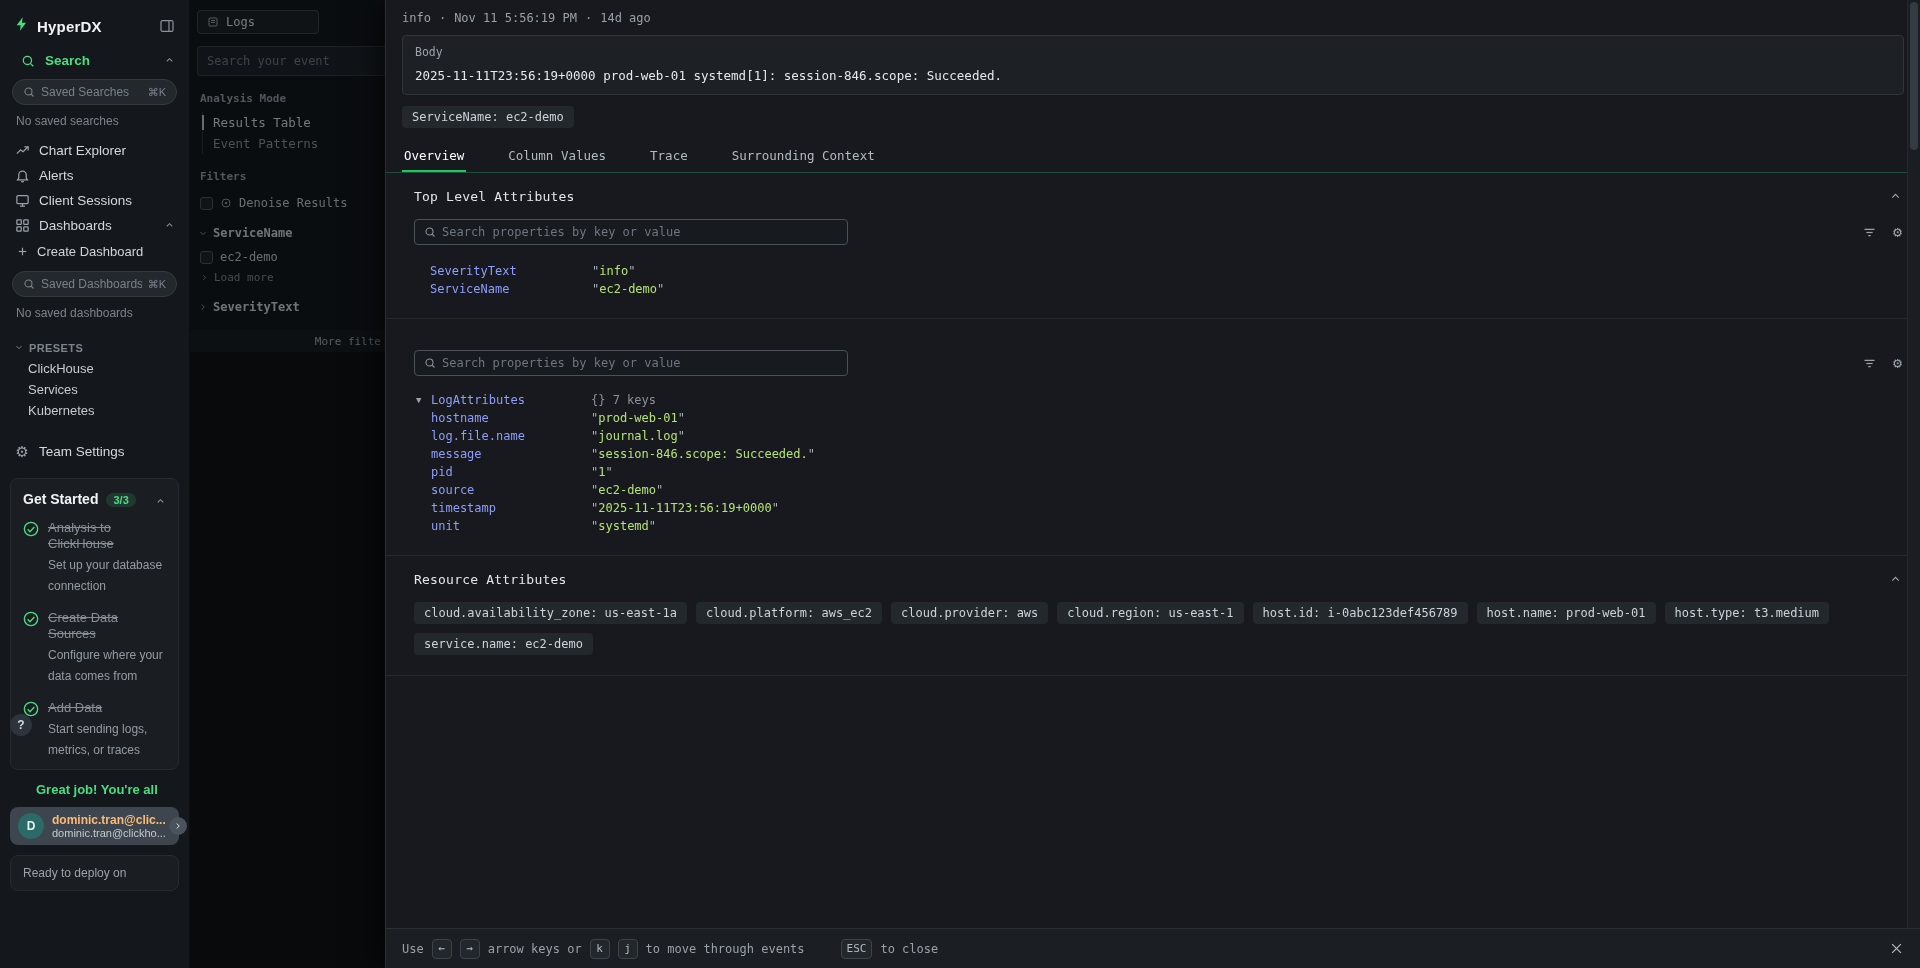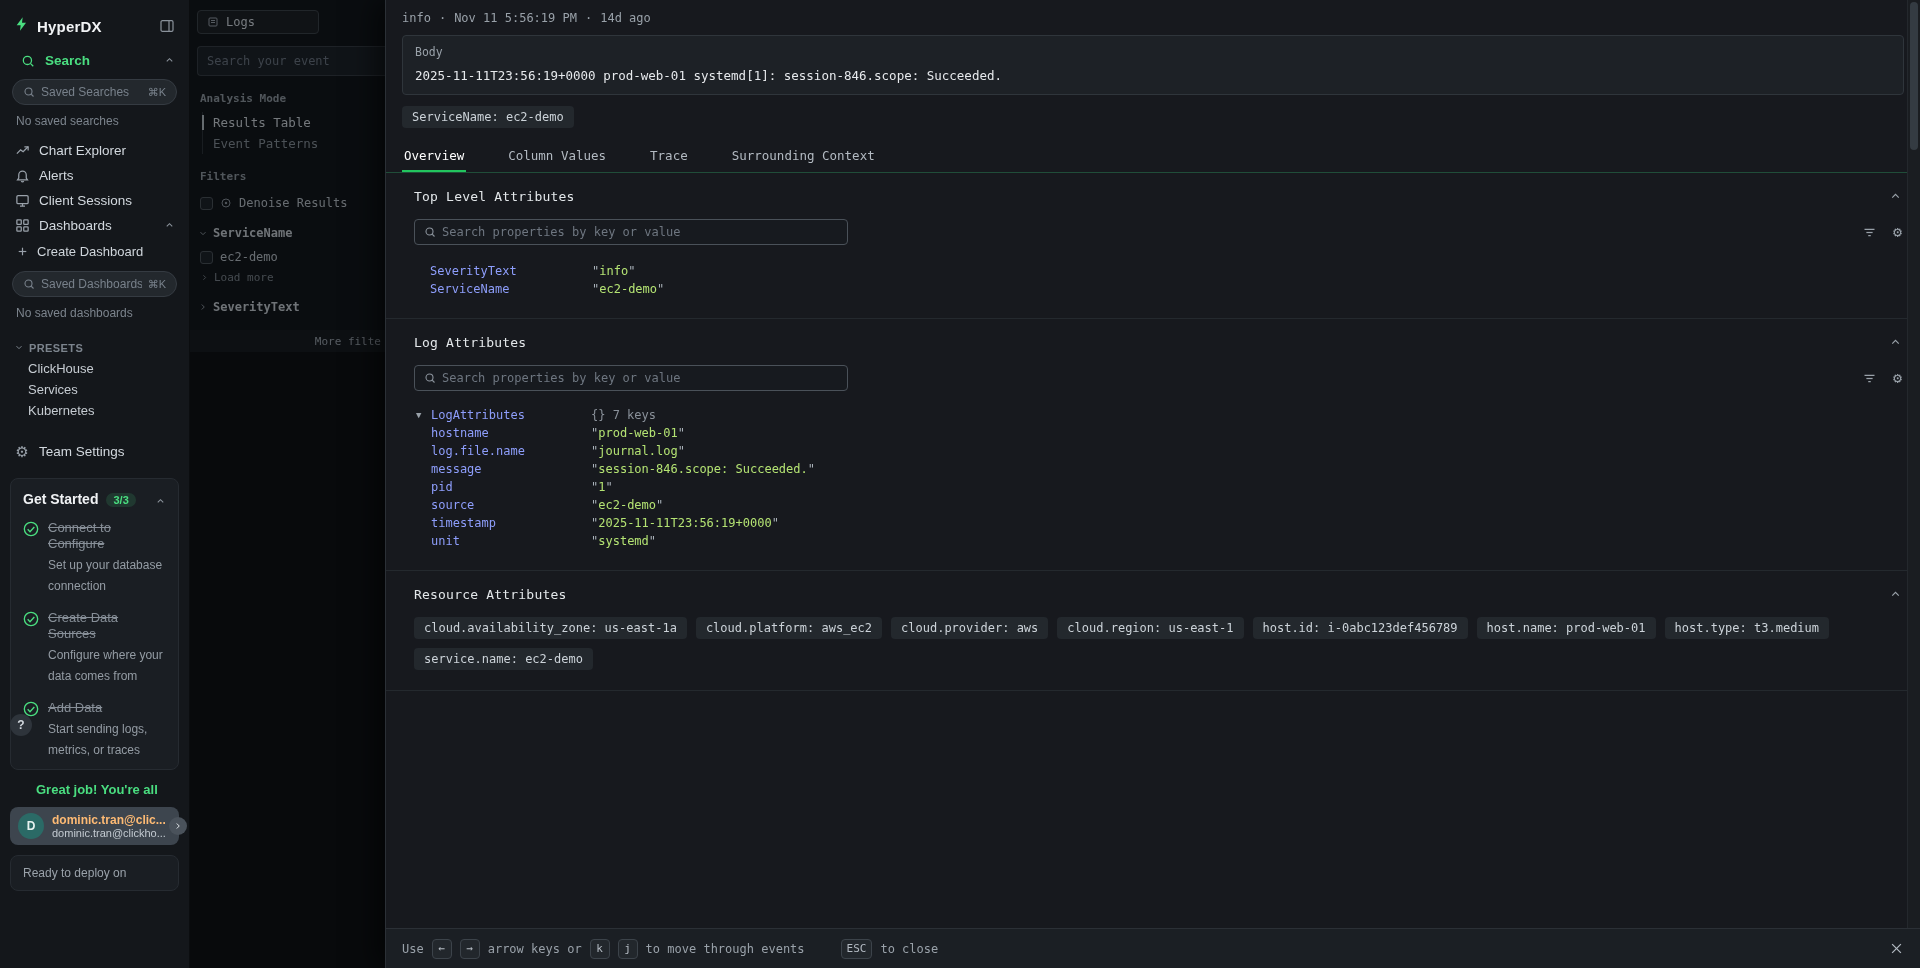--- a/index.html
+++ b/index.html
@@ -283,21 +283,21 @@
       </div>
 
         <div class="gs-item">
           <span class="gs-check">
             <svg width="16" height="16" viewBox="0 0 24 24" fill="none" stroke="#4ade80" stroke-width="2">
               <circle cx="12" cy="12" r="10"></circle>
               <polyline points="7,12.5 10.5,16 17,9"></polyline>
             </svg>
           </span>
           <span>
-            <span class="gs-item-title" style="display:block;">Connect to Configure</span>
+            <span class="gs-item-title" style="display:block;">Analysis to ClickHouse</span>
             <span class="gs-item-desc" style="display:block;">Set up your database connection</span>
           </span>
         </div>
 
         <div class="gs-item">
           <span class="gs-check">
             <svg width="16" height="16" viewBox="0 0 24 24" fill="none" stroke="#4ade80" stroke-width="2">
               <circle cx="12" cy="12" r="10"></circle>
               <polyline points="7,12.5 10.5,16 17,9"></polyline>
             </svg>
@@ -489,28 +489,20 @@
 
             <div class="kv-row">
               <span class="kv-key">ServiceName</span>
               <span class="kv-val">ec2-demo</span>
             </div>
 
         </div>
       </div>
 
       <div class="section">
-        <div class="sec-hdr">
-          <span class="sec-title">Log Attributes</span>
-          <span class="collapse-btn">
-            <svg width="13" height="13" viewBox="0 0 24 24" fill="none" stroke="currentColor" stroke-width="2.2">
-                <polyline points="6,14 12,8 18,14"></polyline>
-              </svg>
-          </span>
-        </div>
         <div class="search-row">
           <div class="search-box">
             <span class="sicon">
               <svg width="12" height="12" viewBox="0 0 24 24" fill="none" stroke="currentColor" stroke-width="2.2">
                   <circle cx="11" cy="11" r="7"></circle>
                   <line x1="16.5" y1="16.5" x2="21" y2="21"></line>
                 </svg>
             </span>
             <input placeholder="Search properties by key or value" style="">
           </div>

